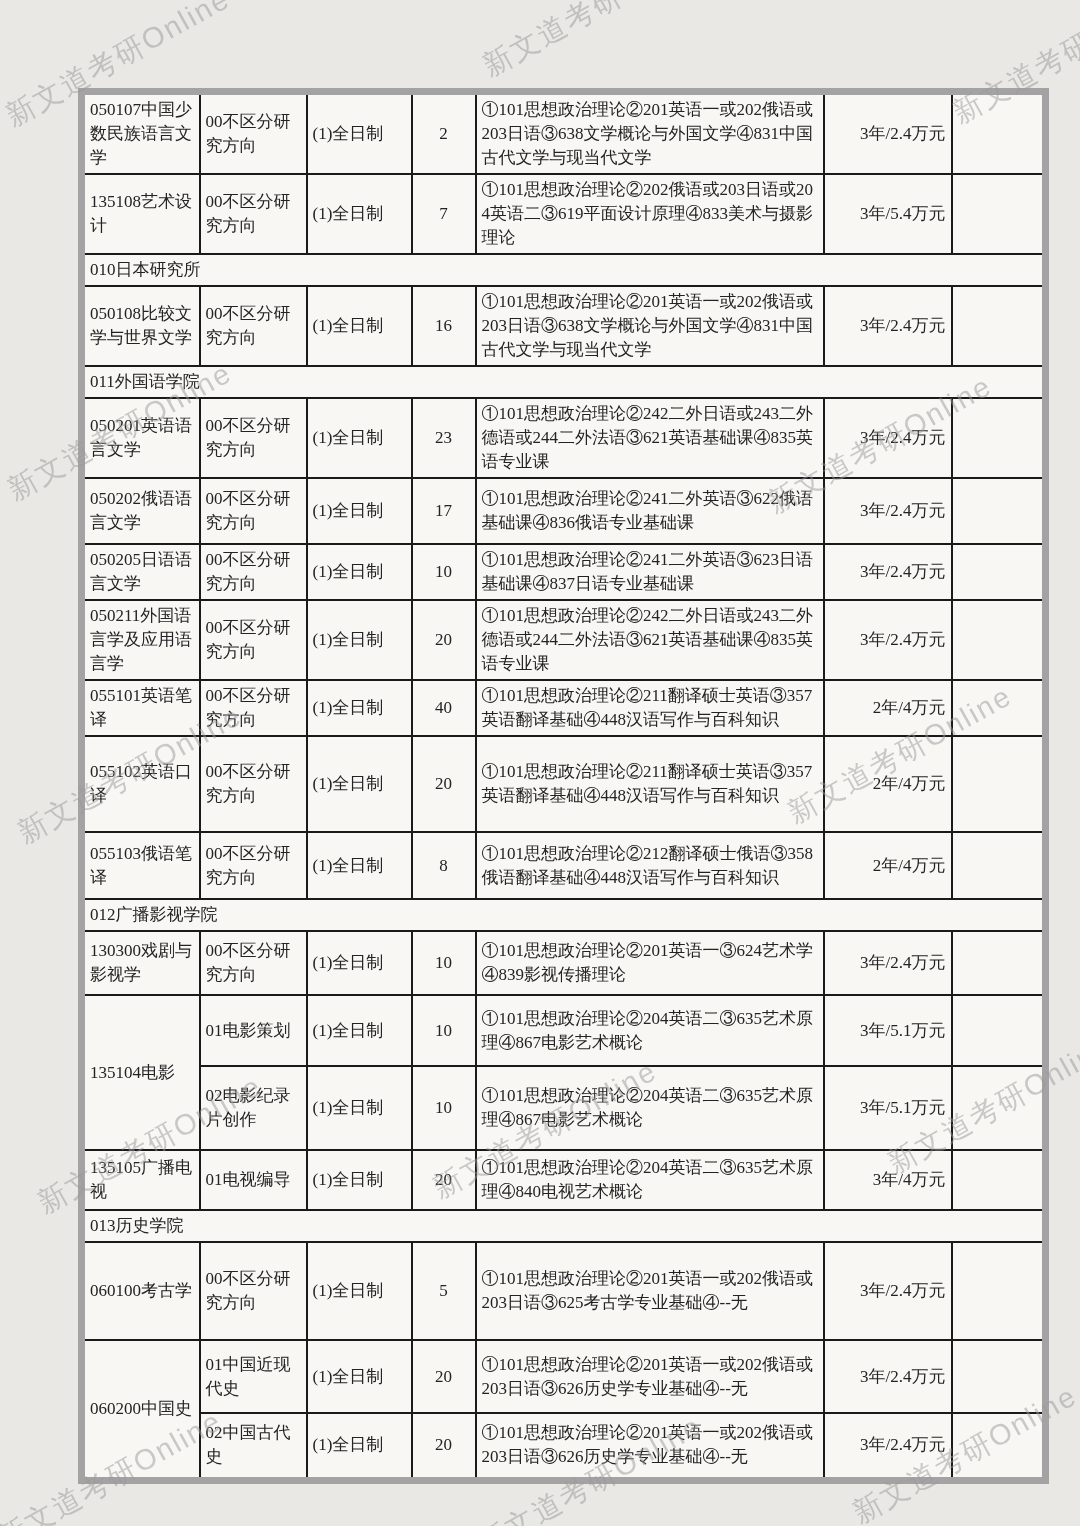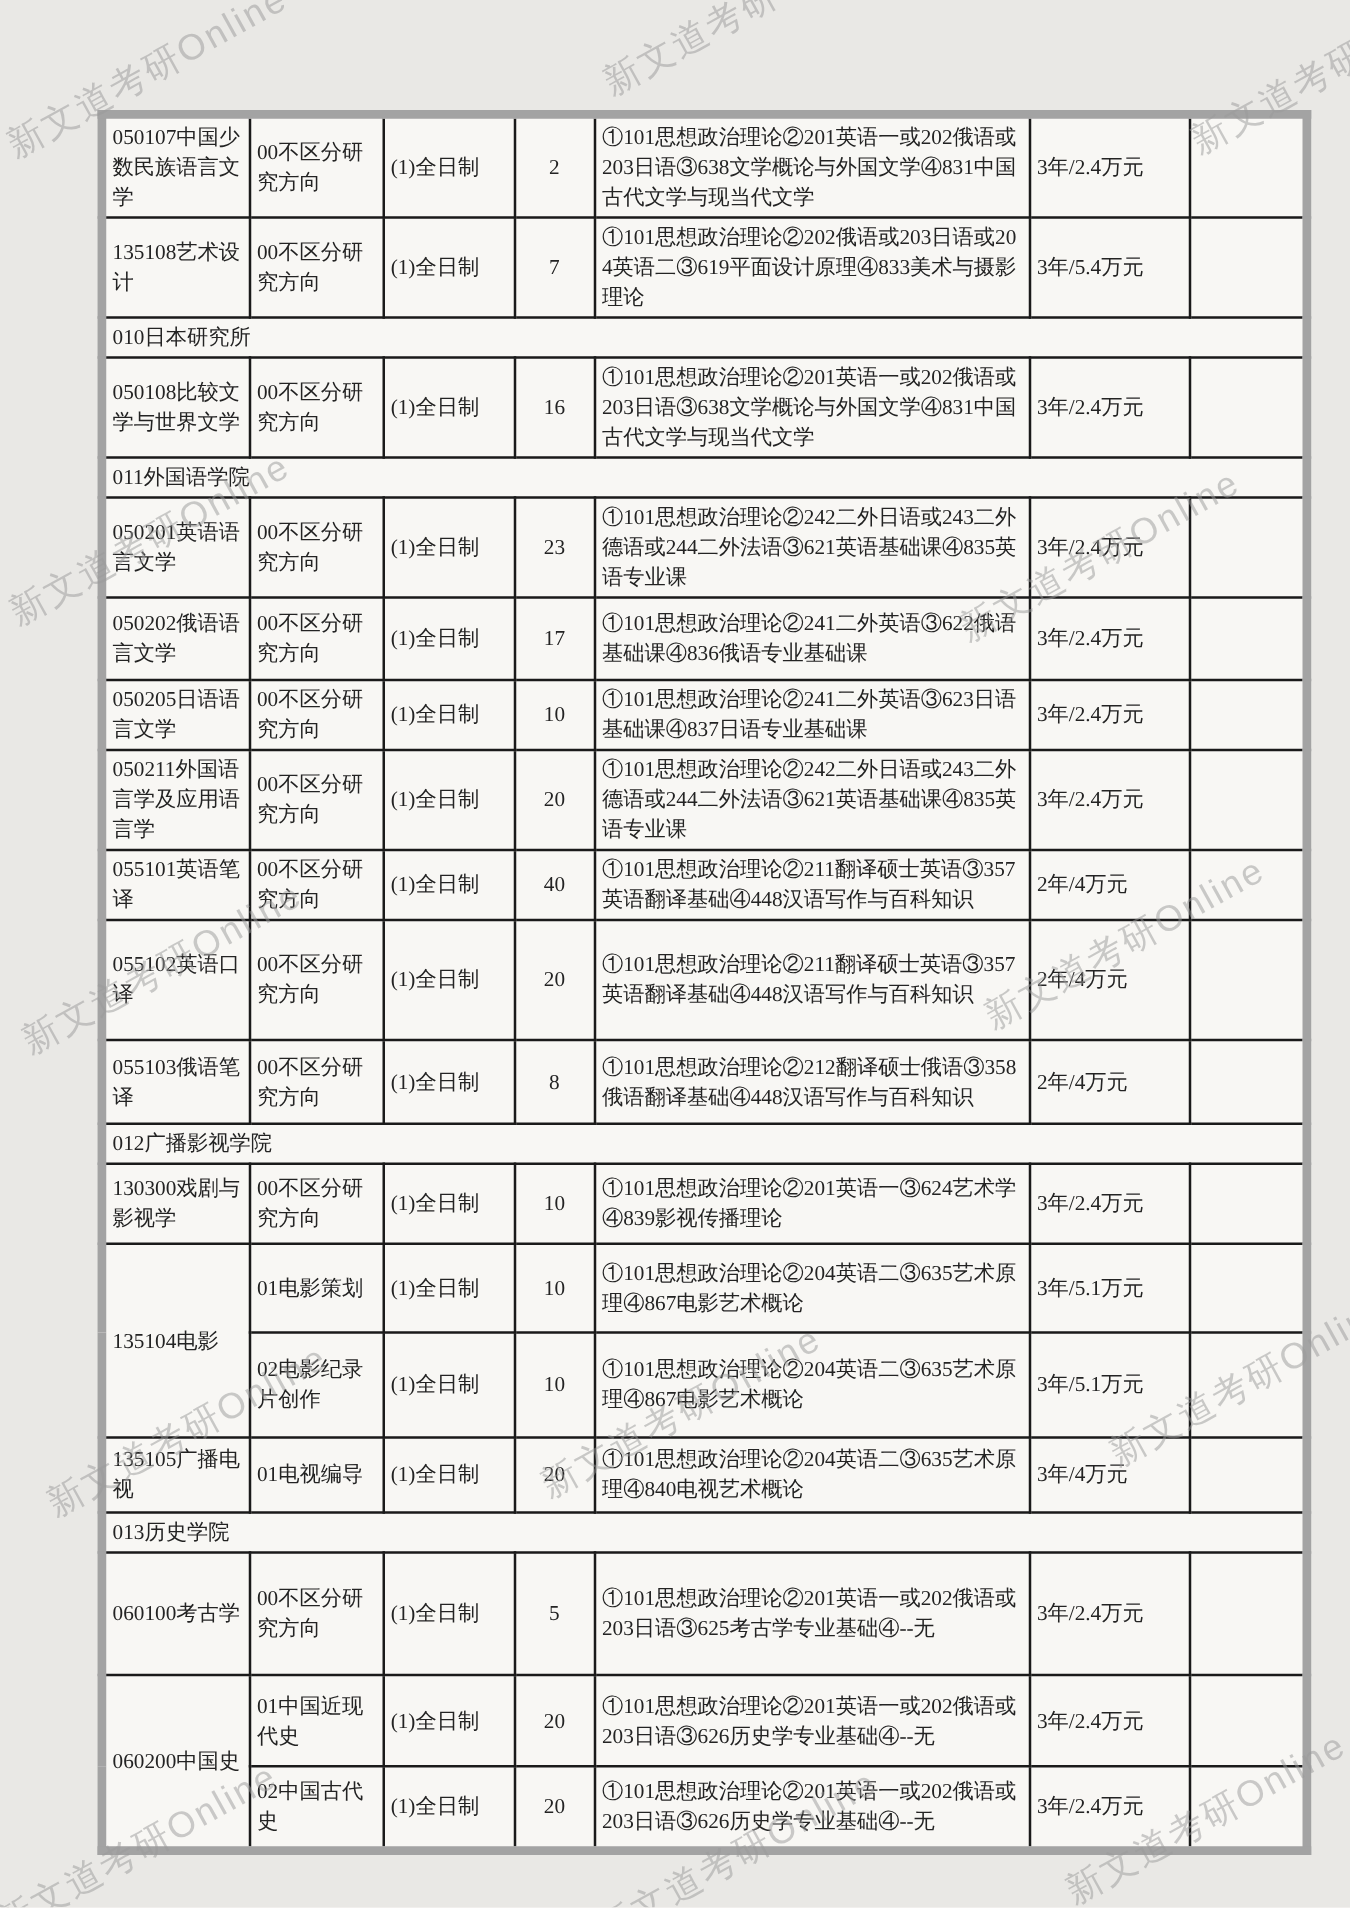--- a/index.html
+++ b/index.html
@@ -24,21 +24,21 @@
     padding:3px 5px;
     font-size:17px;
     line-height:24px;
     vertical-align:middle;
     word-break:break-all;
   }
   td.c-code{padding-left:4px;}
   td.c-dir{padding-left:5px;}
   td.c-mode{padding-left:9px;word-break:keep-all;}
   td.c-num{text-align:center;word-break:normal;}
-  td.c-fee{text-align:left;word-break:normal;}
+  td.c-fee{text-align:right;word-break:normal;}
   td.c-note{background:#f8f7f4;}
   td.c-section{padding:3px 5px 3px 5px;}
   tr.section{height:31px;font-family:Liberation Serif, serif;}
   .wm-layer{position:absolute;inset:0;z-index:3;pointer-events:none;overflow:hidden;}
   .wm{
     position:absolute;
     font-family:"Liberation Sans","DejaVu Sans",sans-serif;
     font-size:29px;
     letter-spacing:2px;
     color:#9a9a9a;

